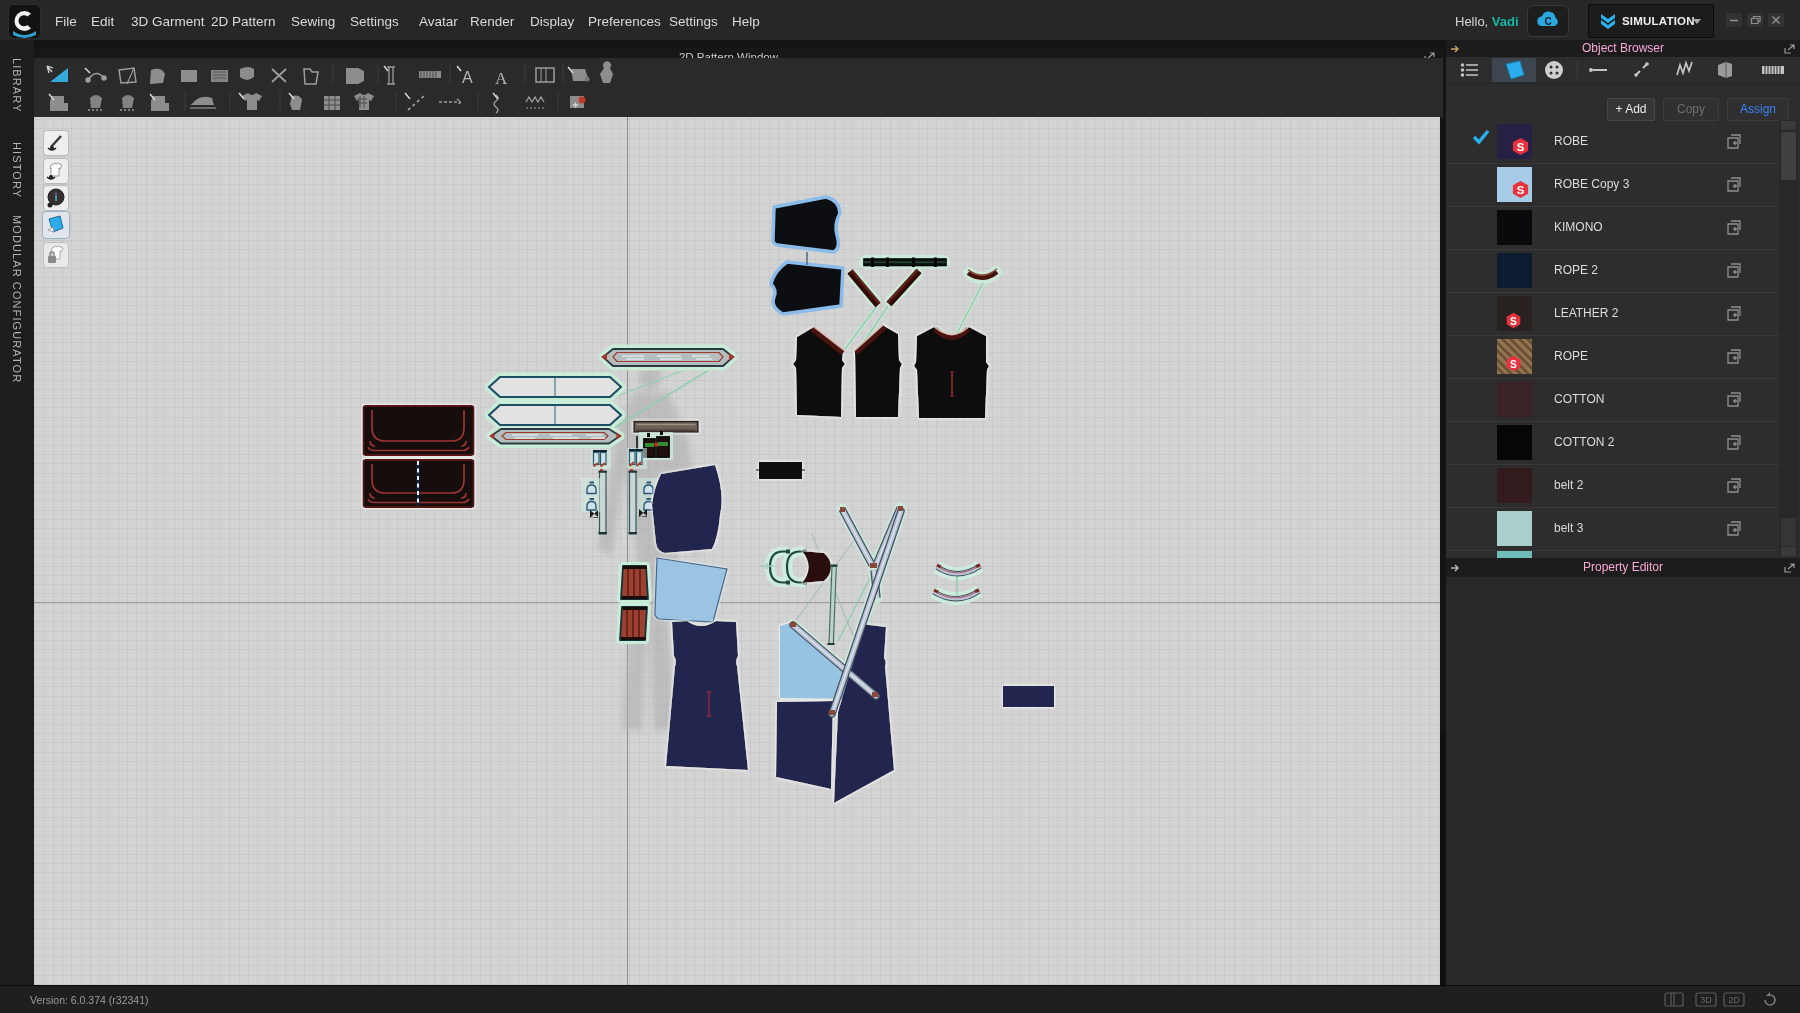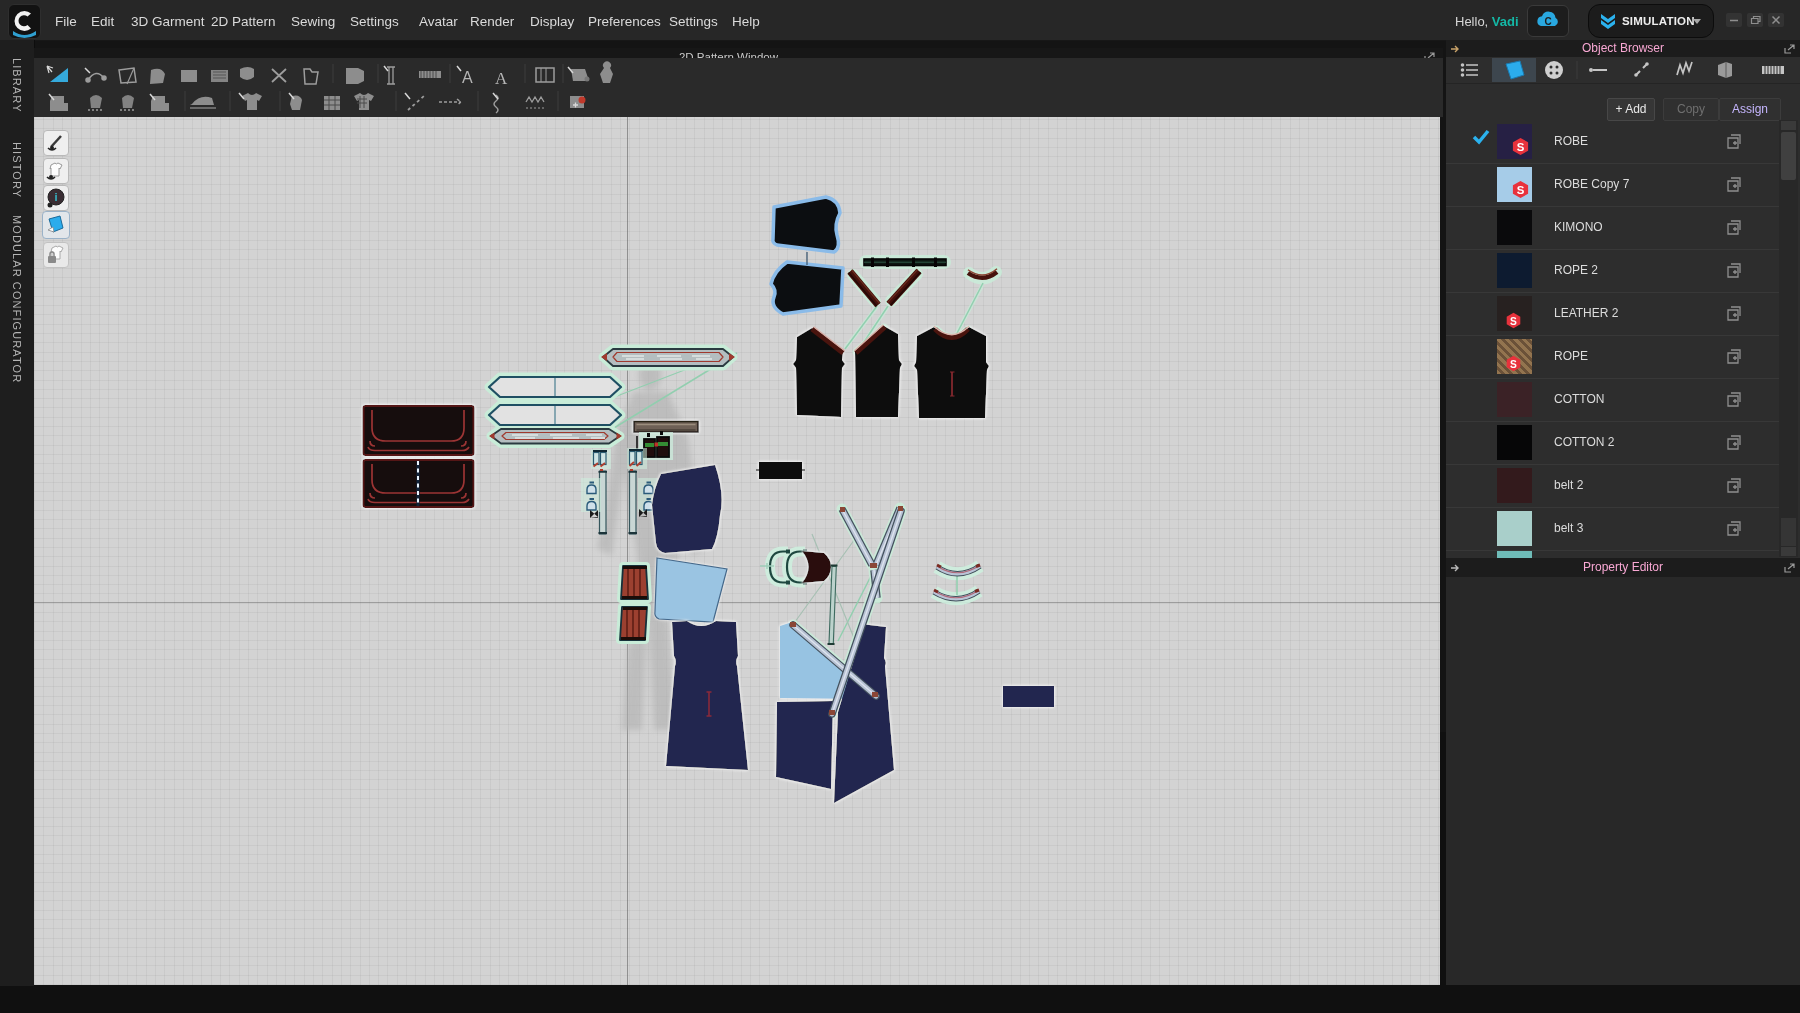--- a/index.html
+++ b/index.html
@@ -56,21 +56,21 @@
   <div class="abs menu" style="left:588px;">Preferences</div>
   <div class="abs menu" style="left:669px;">Settings</div>
   <div class="abs menu" style="left:732px;">Help</div>
   <div class="abs" id="rtop" style="left:1455px;top:14px;">Hello, <span style="color:#14b8a6;font-weight:bold;">Vadi</span></div>
   <div class="abs" style="left:1527px;top:5px;width:40px;height:30px;background:#1d1d1d;border:1px solid #3a3a3a;border-radius:6px;">
     <svg width="40" height="30" viewBox="0 0 40 30">
         <path d="M13,20 a5,5 0 0 1 1,-9.8 a7,7 0 0 1 13.5,1.5 a4.6,4.6 0 0 1 -0.5,8.3 Z" fill="#29a8e0"></path>
         <text x="20" y="19" font-size="10" font-weight="bold" fill="#1d1d1d" text-anchor="middle">C</text>
       </svg>
   </div>
-  <div class="abs" style="left:1588px;top:4px;width:124px;height:32px;background:#1c1c1c;border:1px solid #0c0c0c;border-radius:12px;">
+  <div class="abs" style="left:1588px;top:4px;width:124px;height:32px;background:#1c1c1c;border:1px solid #0c0c0c;border-radius:2px;">
     <svg class="abs" style="left:10px;top:8px;" width="18" height="16" viewBox="0 0 18 16">
       <path d="M2,1 L9,6 L16,1 L16,5 L9,10 L2,5 Z" fill="#2bb2ee"></path>
       <path d="M2,7 L9,12 L16,7 L16,11 L9,16 L2,11 Z" fill="#2bb2ee"></path>
     </svg>
     <div class="abs" style="left:33px;top:10px;font-size:11.5px;font-weight:bold;color:#ededed;letter-spacing:0.2px;">SIMULATION</div>
     <div class="abs" style="left:104px;top:14px;width:0;height:0;border-left:4.5px solid transparent;border-right:4.5px solid transparent;border-top:5.5px solid #a9a9a9;"></div>
   </div>
   <div class="abs" style="left:1726px;top:13px;width:16px;height:14px;background:#333333;border-radius:2px;"><svg width="16" height="14">
         <path d="M4,7.5 H12" stroke="#8e8e8e" stroke-width="1.5"></path>
       </svg></div>
@@ -506,21 +506,21 @@
           <path d="M272,8 l8,-3 6,2 v12 l-6,2 -8,-3 Z" fill="#9a9a9a" stroke="none"></path>
             <path d="M280,5 v16" stroke="#5a5a5a" stroke-width="1"></path>
           <rect x="316" y="9" width="22" height="8" fill="#c5c5c5" stroke="none"></rect>
             <path d="M319,9 v8 m3,-8 v8 m3,-8 v8 m3,-8 v8 m3,-8 v8 m3,-8 v8" stroke="#2d2d2d" stroke-width="1"></path>
         </g>
       </svg>
     </div>
 
     <div class="abs btn" style="left:161px;top:58px;width:46px;color:#e8e8e8;">+ Add</div>
     <div class="abs btn" style="left:217px;top:58px;width:54px;color:#6f6f6f;background:#303030;border-color:#3c3c3c;">Copy</div>
-    <div class="abs btn" style="left:273px;top:58px;width:60px;color:#c4b5fd;background:#303030;border-color:#3c3c3c;">Assign</div>
+    <div class="abs btn" style="left:281px;top:58px;width:60px;color:#3b82f6;background:#303030;border-color:#3c3c3c;">Assign</div>
 
     <div class="abs" id="oblist" style="left:0;top:80px;width:354px;height:438px;overflow:hidden;">
       <div class="row" style="top:0;">
         <svg class="abs" style="left:26px;top:9px;" width="18" height="16">
             <path d="M2,8 l5,5 L16,2" stroke="#2bb2ee" stroke-width="3.5" fill="none"></path>
           </svg>
         <div class="sw" style="background:#262044;">
             <svg class="abs" style="left:14px;top:13px;" width="19" height="19" viewBox="0 0 20 20">
               <path d="M10,1 L18,5.5 V14.5 L10,19 L2,14.5 V5.5 Z" fill="#e8323c"></path>
               <text x="10" y="15" font-size="12" font-weight="bold" fill="#fff" text-anchor="middle">S</text>
@@ -532,21 +532,21 @@
             <path d="M6,9 h4 M8,7 v4" stroke="#8f8f8f" stroke-width="1.3"></path>
           </svg>
       </div>
       <div class="row" style="top:43px;">
         <div class="sw" style="background:#a6cce8;">
             <svg class="abs" style="left:14px;top:13px;" width="19" height="19" viewBox="0 0 20 20">
               <path d="M10,1 L18,5.5 V14.5 L10,19 L2,14.5 V5.5 Z" fill="#e8323c"></path>
               <text x="10" y="15" font-size="12" font-weight="bold" fill="#fff" text-anchor="middle">S</text>
             </svg>
           </div>
-        <div class="rlabel">ROBE Copy 7</div>
+        <div class="rlabel">ROBE Copy 3</div>
         <svg class="dup" viewBox="0 0 15 15">
             <path d="M4,1 h9 v9 M1,4 h10 v10 h-10 Z" stroke="#8f8f8f" fill="none" stroke-width="1.3"></path>
             <path d="M6,9 h4 M8,7 v4" stroke="#8f8f8f" stroke-width="1.3"></path>
           </svg>
       </div>
       <div class="row" style="top:86px;">
         <div class="sw" style="background:#0a0a0c;"></div>
         <div class="rlabel">KIMONO</div>
         <svg class="dup" viewBox="0 0 15 15">
             <path d="M4,1 h9 v9 M1,4 h10 v10 h-10 Z" stroke="#8f8f8f" fill="none" stroke-width="1.3"></path>
@@ -634,13 +634,28 @@
     <div class="abs phead" style="left:0;top:518px;width:354px;height:19px;line-height:19px;">Property Editor
       <svg class="abs" style="left:4px;top:5px;" width="12" height="10">
           <path d="M1,5 h7 m-3,-3 3,3 -3,3" stroke="#b9b9b9" stroke-width="1.4" fill="none"></path>
         </svg>
       <svg class="abs" style="right:5px;top:5px;" width="11" height="10">
           <path d="M1,4 V9 H7 M4,6 L10,1 M6,1 H10 V5" stroke="#9a9a9a" stroke-width="1.2" fill="none"></path>
         </svg>
     </div>
     <div class="abs" style="left:0;top:537px;width:354px;height:408px;background:#282828;"></div>
   </div>
+  <div class="abs" style="left:0;top:985px;" id="statusbar">
+    <div class="abs" style="left:30px;top:8px;font-size:10.5px;color:#9a9a9a;">Version: 6.0.374 (r32341)</div>
+    <svg class="abs" style="left:1664px;top:5px;" width="120" height="18" viewBox="0 0 120 18">
+      <g stroke="#5c5c5c" fill="none" stroke-width="1.2">
+        <rect x="1" y="2" width="18" height="13" rx="2"></rect>
+          <path d="M7,2 v13 M10,2 v13"></path>
+        <rect x="32" y="2" width="20" height="13" rx="2"></rect>
+          <text x="42" y="12" font-size="9" fill="#6a6a6a" stroke="none" text-anchor="middle">3D</text>
+        <rect x="60" y="2" width="20" height="13" rx="2"></rect>
+          <text x="70" y="12" font-size="9" fill="#6a6a6a" stroke="none" text-anchor="middle">2D</text>
+        <path d="M106,4 a5,5 0 1 1 -5,5" stroke="#7a7a7a" stroke-width="1.6"></path>
+          <path d="M106,1 v4 h-4" fill="#7a7a7a" stroke="none"></path>
+      </g>
+    </svg>
+  </div>
 </div>
 
 </body></html>

